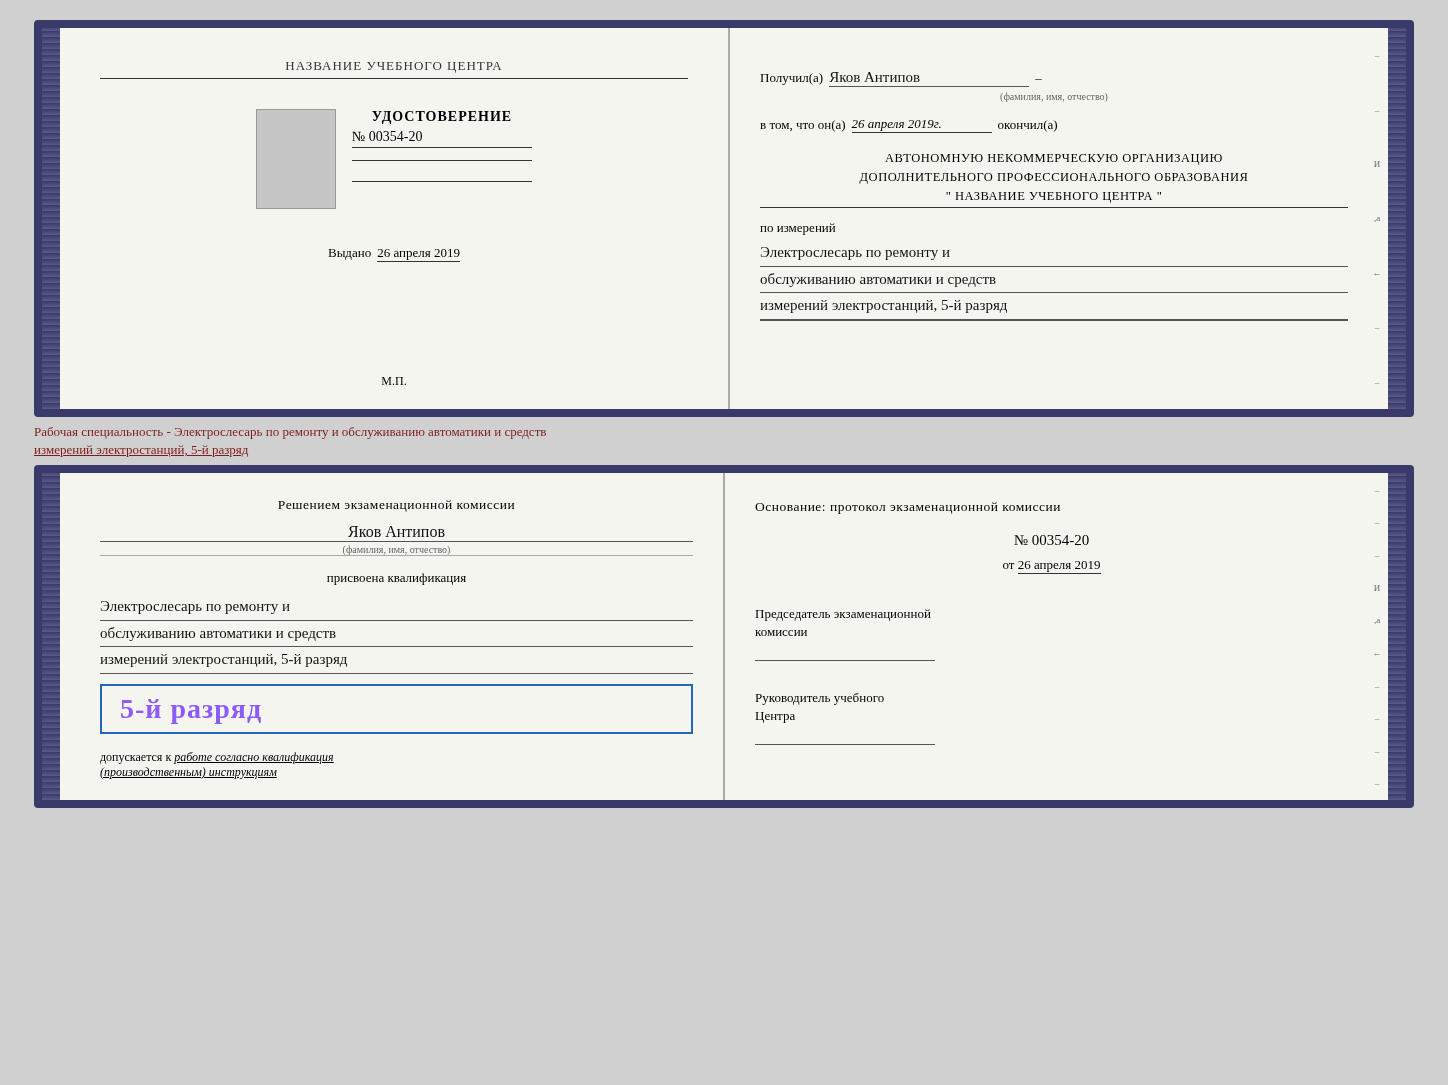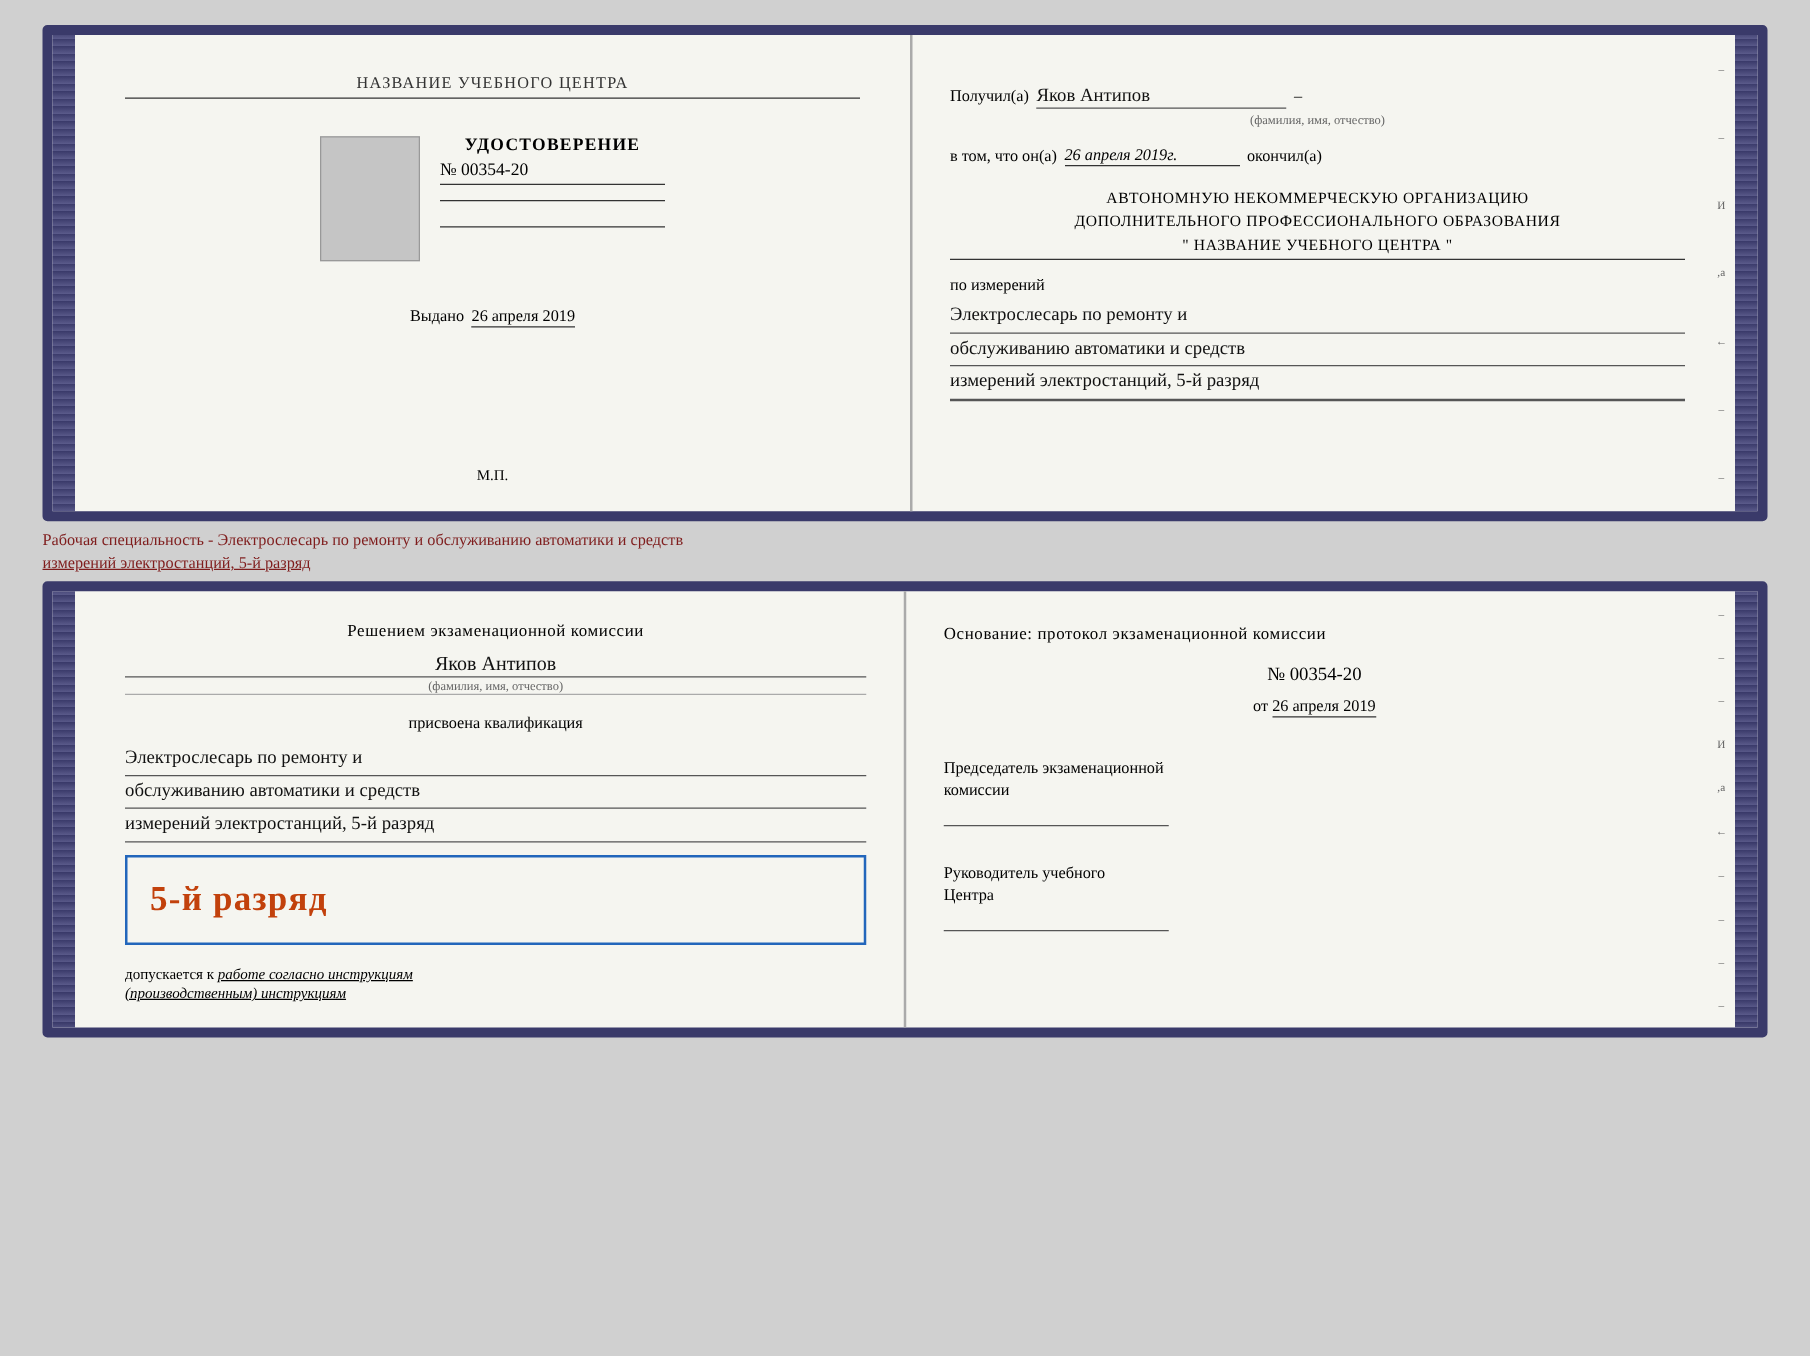--- a/index.html
+++ b/index.html
@@ -318,24 +318,24 @@
     }
 
     .qual-line {
       border-bottom: 1px solid #555;
       display: block;
     }
 
     .rank-badge {
       display: inline-block;
       border: 2px solid #2266bb;
-      color: #c2410c;
+      color: #8b5cf6;
       font-size: 28px;
       font-weight: bold;
-      padding: 18px 18px;
+      padding: 7px 18px;
       margin: 10px 0;
       letter-spacing: 1px;
     }
 
     .allowed-line {
       font-size: 12px;
       margin-top: 6px;
     }
 
     .allowed-line .italic {
@@ -493,21 +493,21 @@
       <div class="qualification-text">
         <span class="qual-line">Электрослесарь по ремонту и</span>
         <span class="qual-line">обслуживанию автоматики и средств</span>
         <span class="qual-line">измерений электростанций, 5-й разряд</span>
       </div>
 
       <div class="rank-badge">5-й разряд</div>
 
       <div class="allowed-line">
         <span>допускается к</span>
-        <span class="underlined italic" style="text-decoration:underline;font-style:italic;">работе согласно инструкциям</span>
+        <span class="underlined italic" style="text-decoration:underline;font-style:italic;">работе согласно квалификация</span>
         <br>
         <span class="underlined italic" style="text-decoration:underline;font-style:italic;">(производственным) инструкциям</span>
       </div>
     </div>
 
     <div class="bottom-right">
 
       <div class="basis-title">Основание: протокол экзаменационной комиссии</div>
 
       <div class="protocol-number">№  00354-20</div>

